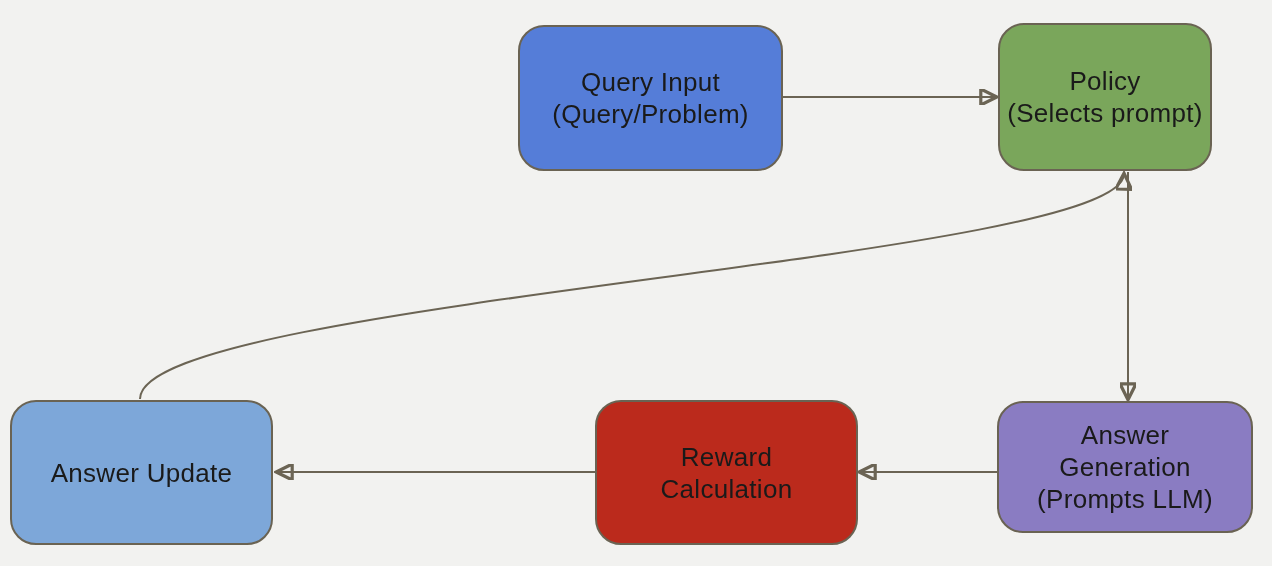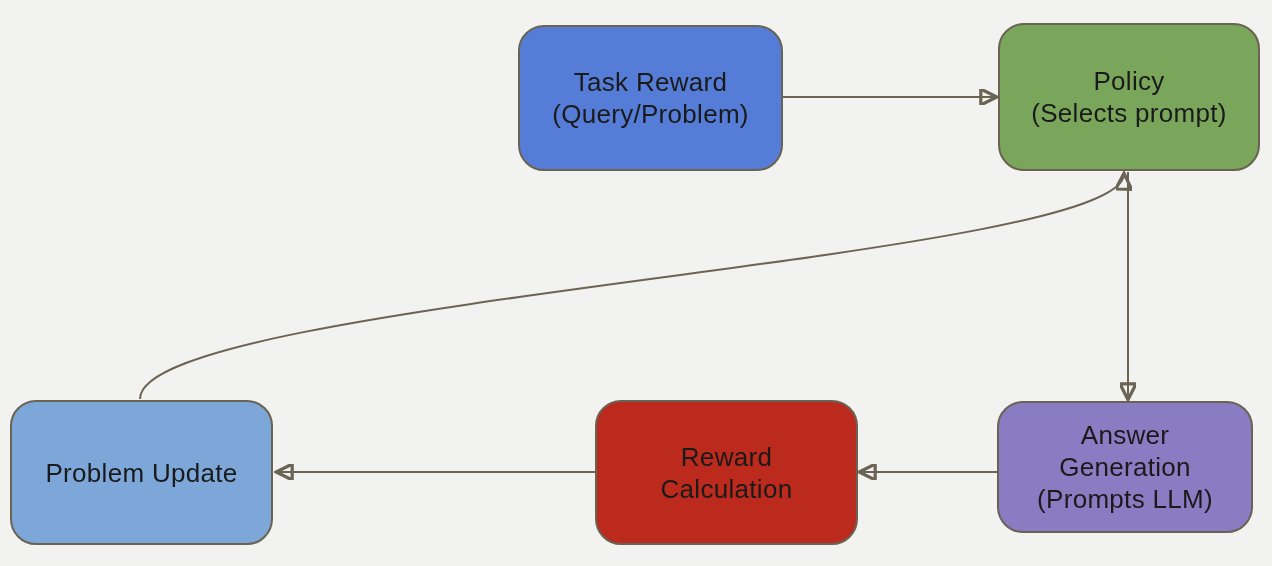--- a/index.html
+++ b/index.html
@@ -40,21 +40,21 @@
     border: 2px solid var(--nborder);
     border-radius: 26px;
     color: var(--ntext);
     font-size: 26px;
     line-height: 32px;
     letter-spacing: 0.3px;
     text-align: center;
   }
   .node .label { white-space: pre-line; }
   .node-task-input        { left: 518px;  top: 25px;  width: 265px; height: 146px; }
-  .node-policy            { left: 998px;  top: 23px;  width: 262px; height: 148px; }
+  .node-policy            { left: 998px;  top: 23px;  width: 214px; height: 148px; }
   .node-answer-generation { left: 997px;  top: 401px; width: 256px; height: 132px; }
   .node-reward-calculation{ left: 595px;  top: 400px; width: 263px; height: 145px; }
   .node-policy-update     { left: 10px;   top: 400px; width: 263px; height: 145px; }
 </style>
 </head>
 <body>
 
 <div class="canvas">
 
   <svg class="edges" viewBox="0 0 1272 566" xmlns="http://www.w3.org/2000/svg">
@@ -64,37 +64,37 @@
       </marker>
     </defs>
     <path d="M 783 97 L 996 97" marker-end="url(#arrowhead)"></path>
     <path d="M 1128 172 L 1128 399" marker-end="url(#arrowhead)"></path>
     <path d="M 997 472 L 860 472" marker-end="url(#arrowhead)"></path>
     <path d="M 595 472 L 277 472" marker-end="url(#arrowhead)"></path>
     <path d="M 140 399 C 140 300, 1122 260, 1124 174" marker-end="url(#arrowhead)"></path>
   </svg>
 
   <div class="node node-task-input" style="background-color: rgb(85, 125, 216);">
-    <span class="label">Task Reward
+    <span class="label">Query Input
 (Query/Problem)</span>
   </div>
 
   <div class="node node-policy" style="background-color: rgb(122, 166, 91);">
     <span class="label">Policy
 (Selects prompt)</span>
   </div>
 
   <div class="node node-answer-generation" style="background-color: rgb(138, 124, 194);">
     <span class="label">Answer
 Generation
 (Prompts LLM)</span>
   </div>
 
   <div class="node node-reward-calculation" style="background-color: rgb(187, 42, 28);">
     <span class="label">Reward
 Calculation</span>
   </div>
 
   <div class="node node-policy-update" style="background-color: rgb(125, 167, 217);">
-    <span class="label">Problem Update</span>
+    <span class="label">Answer Update</span>
   </div>
 
 </div>
 
 </body></html>

